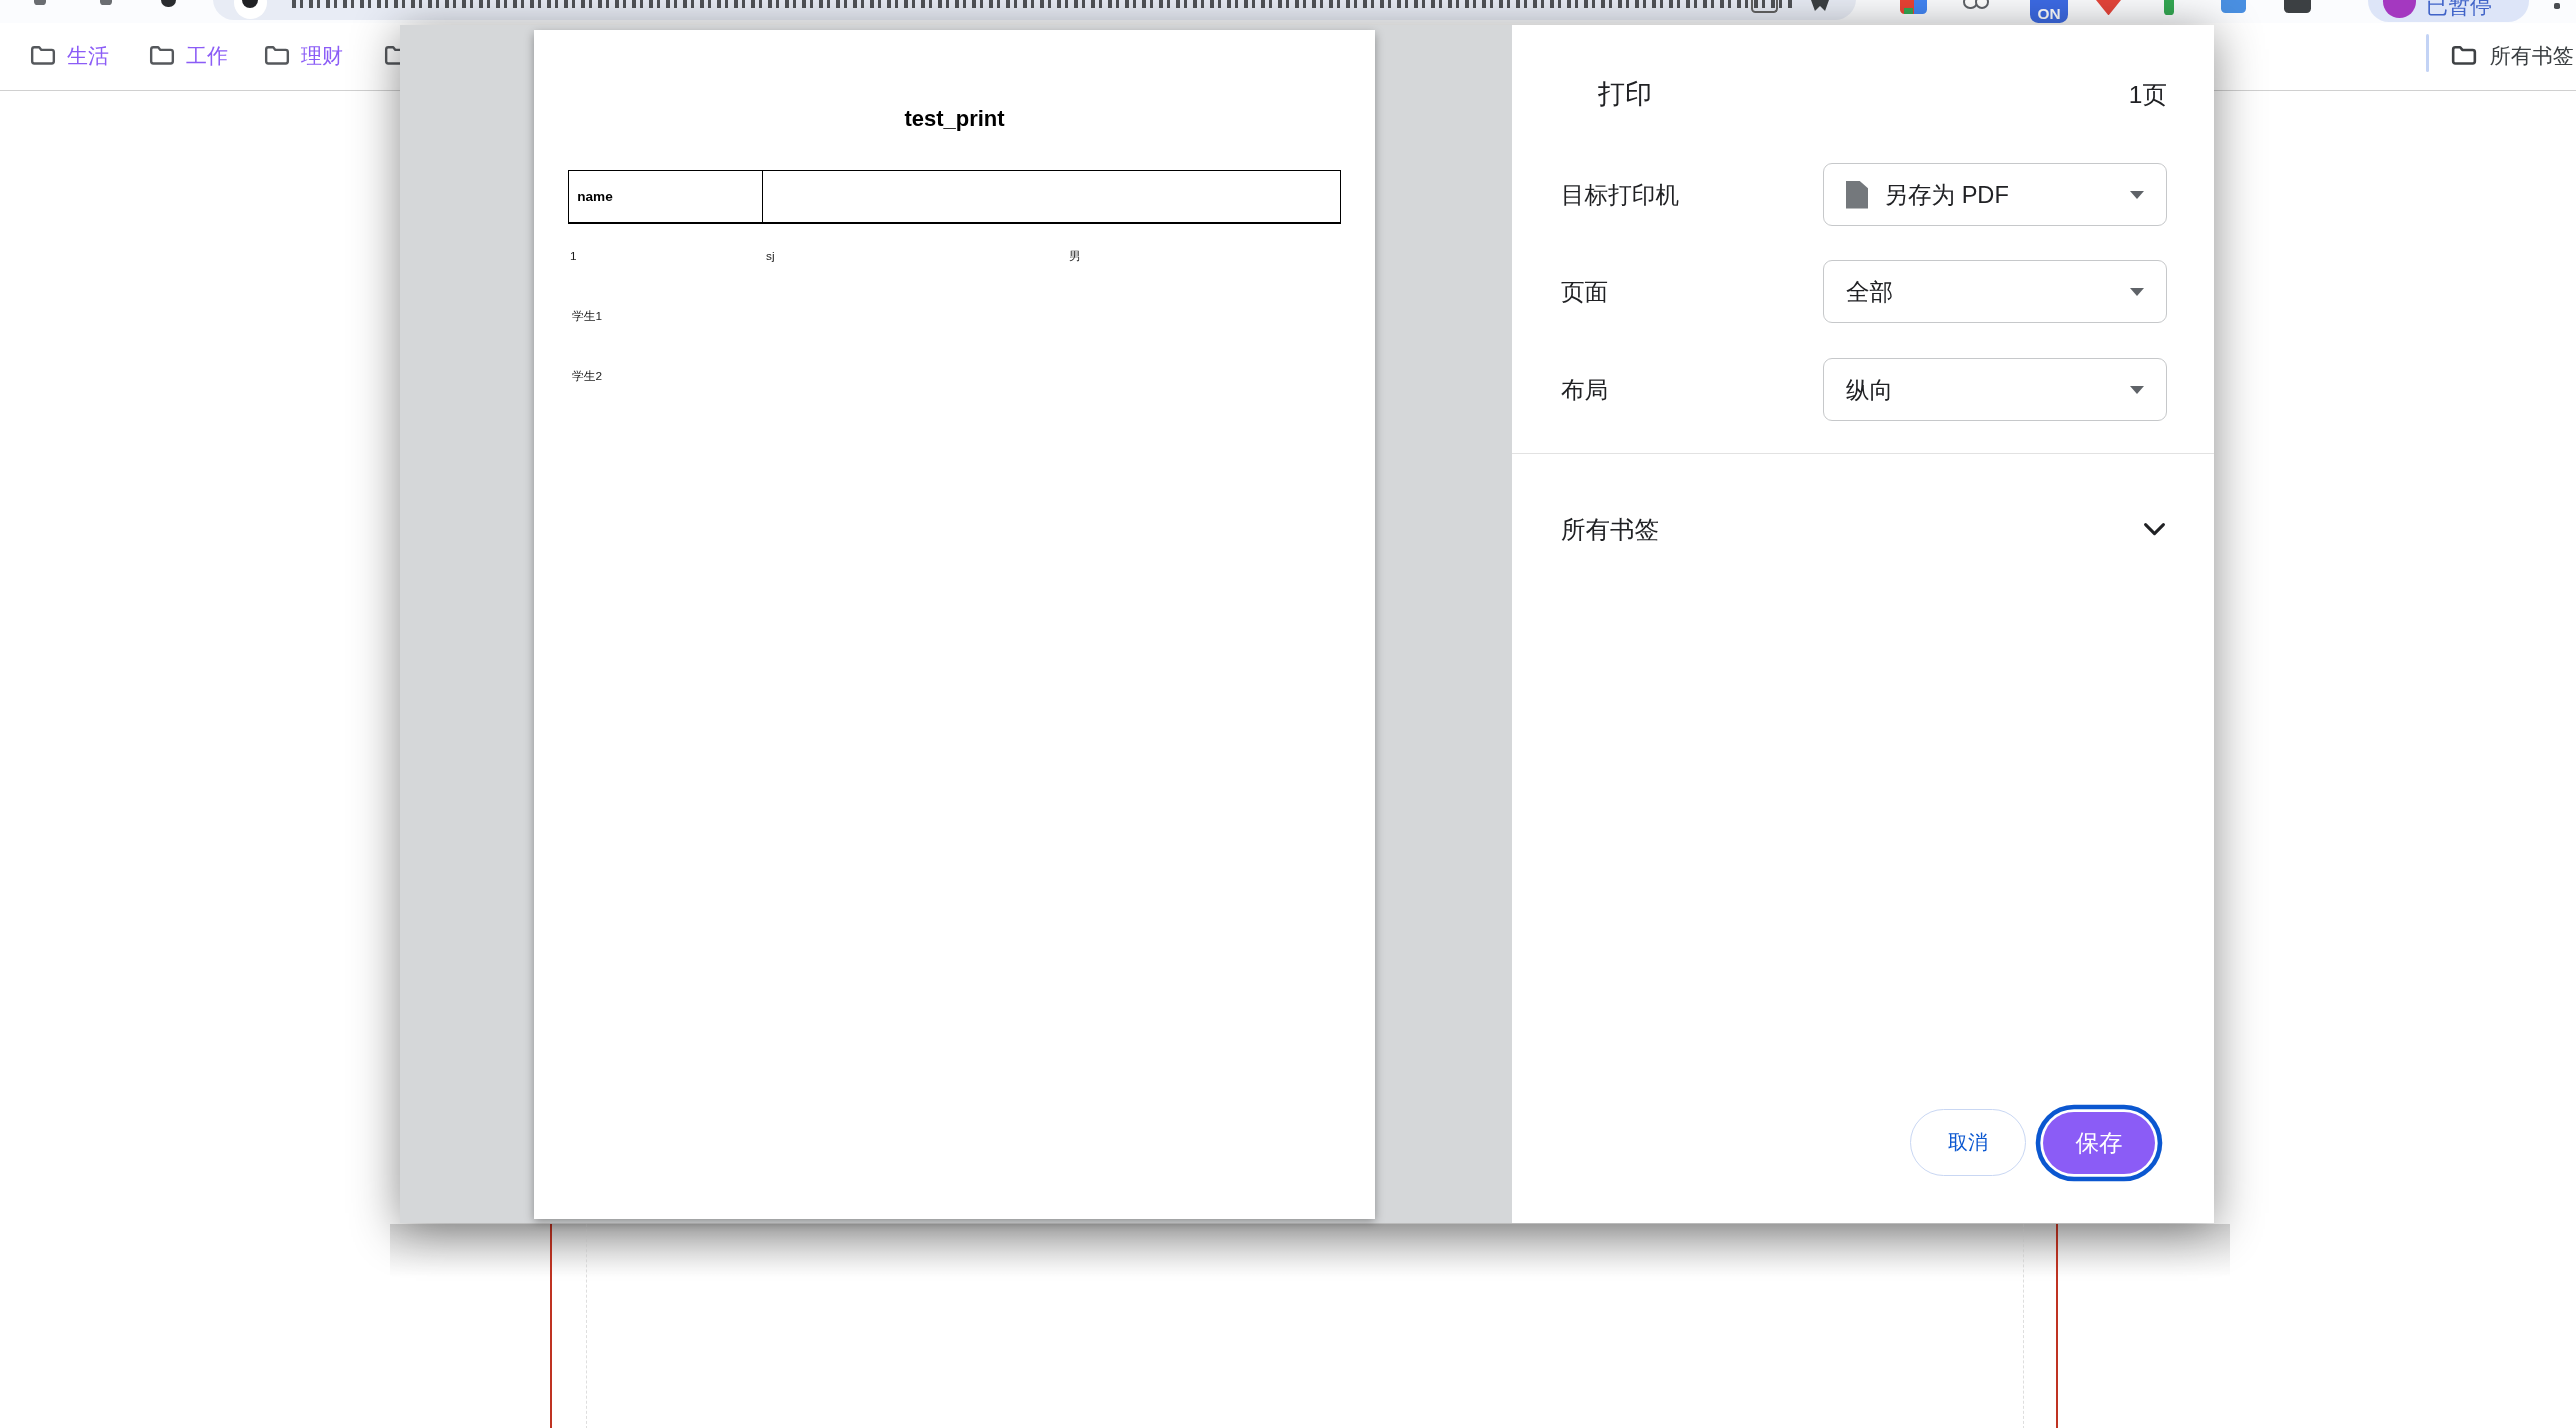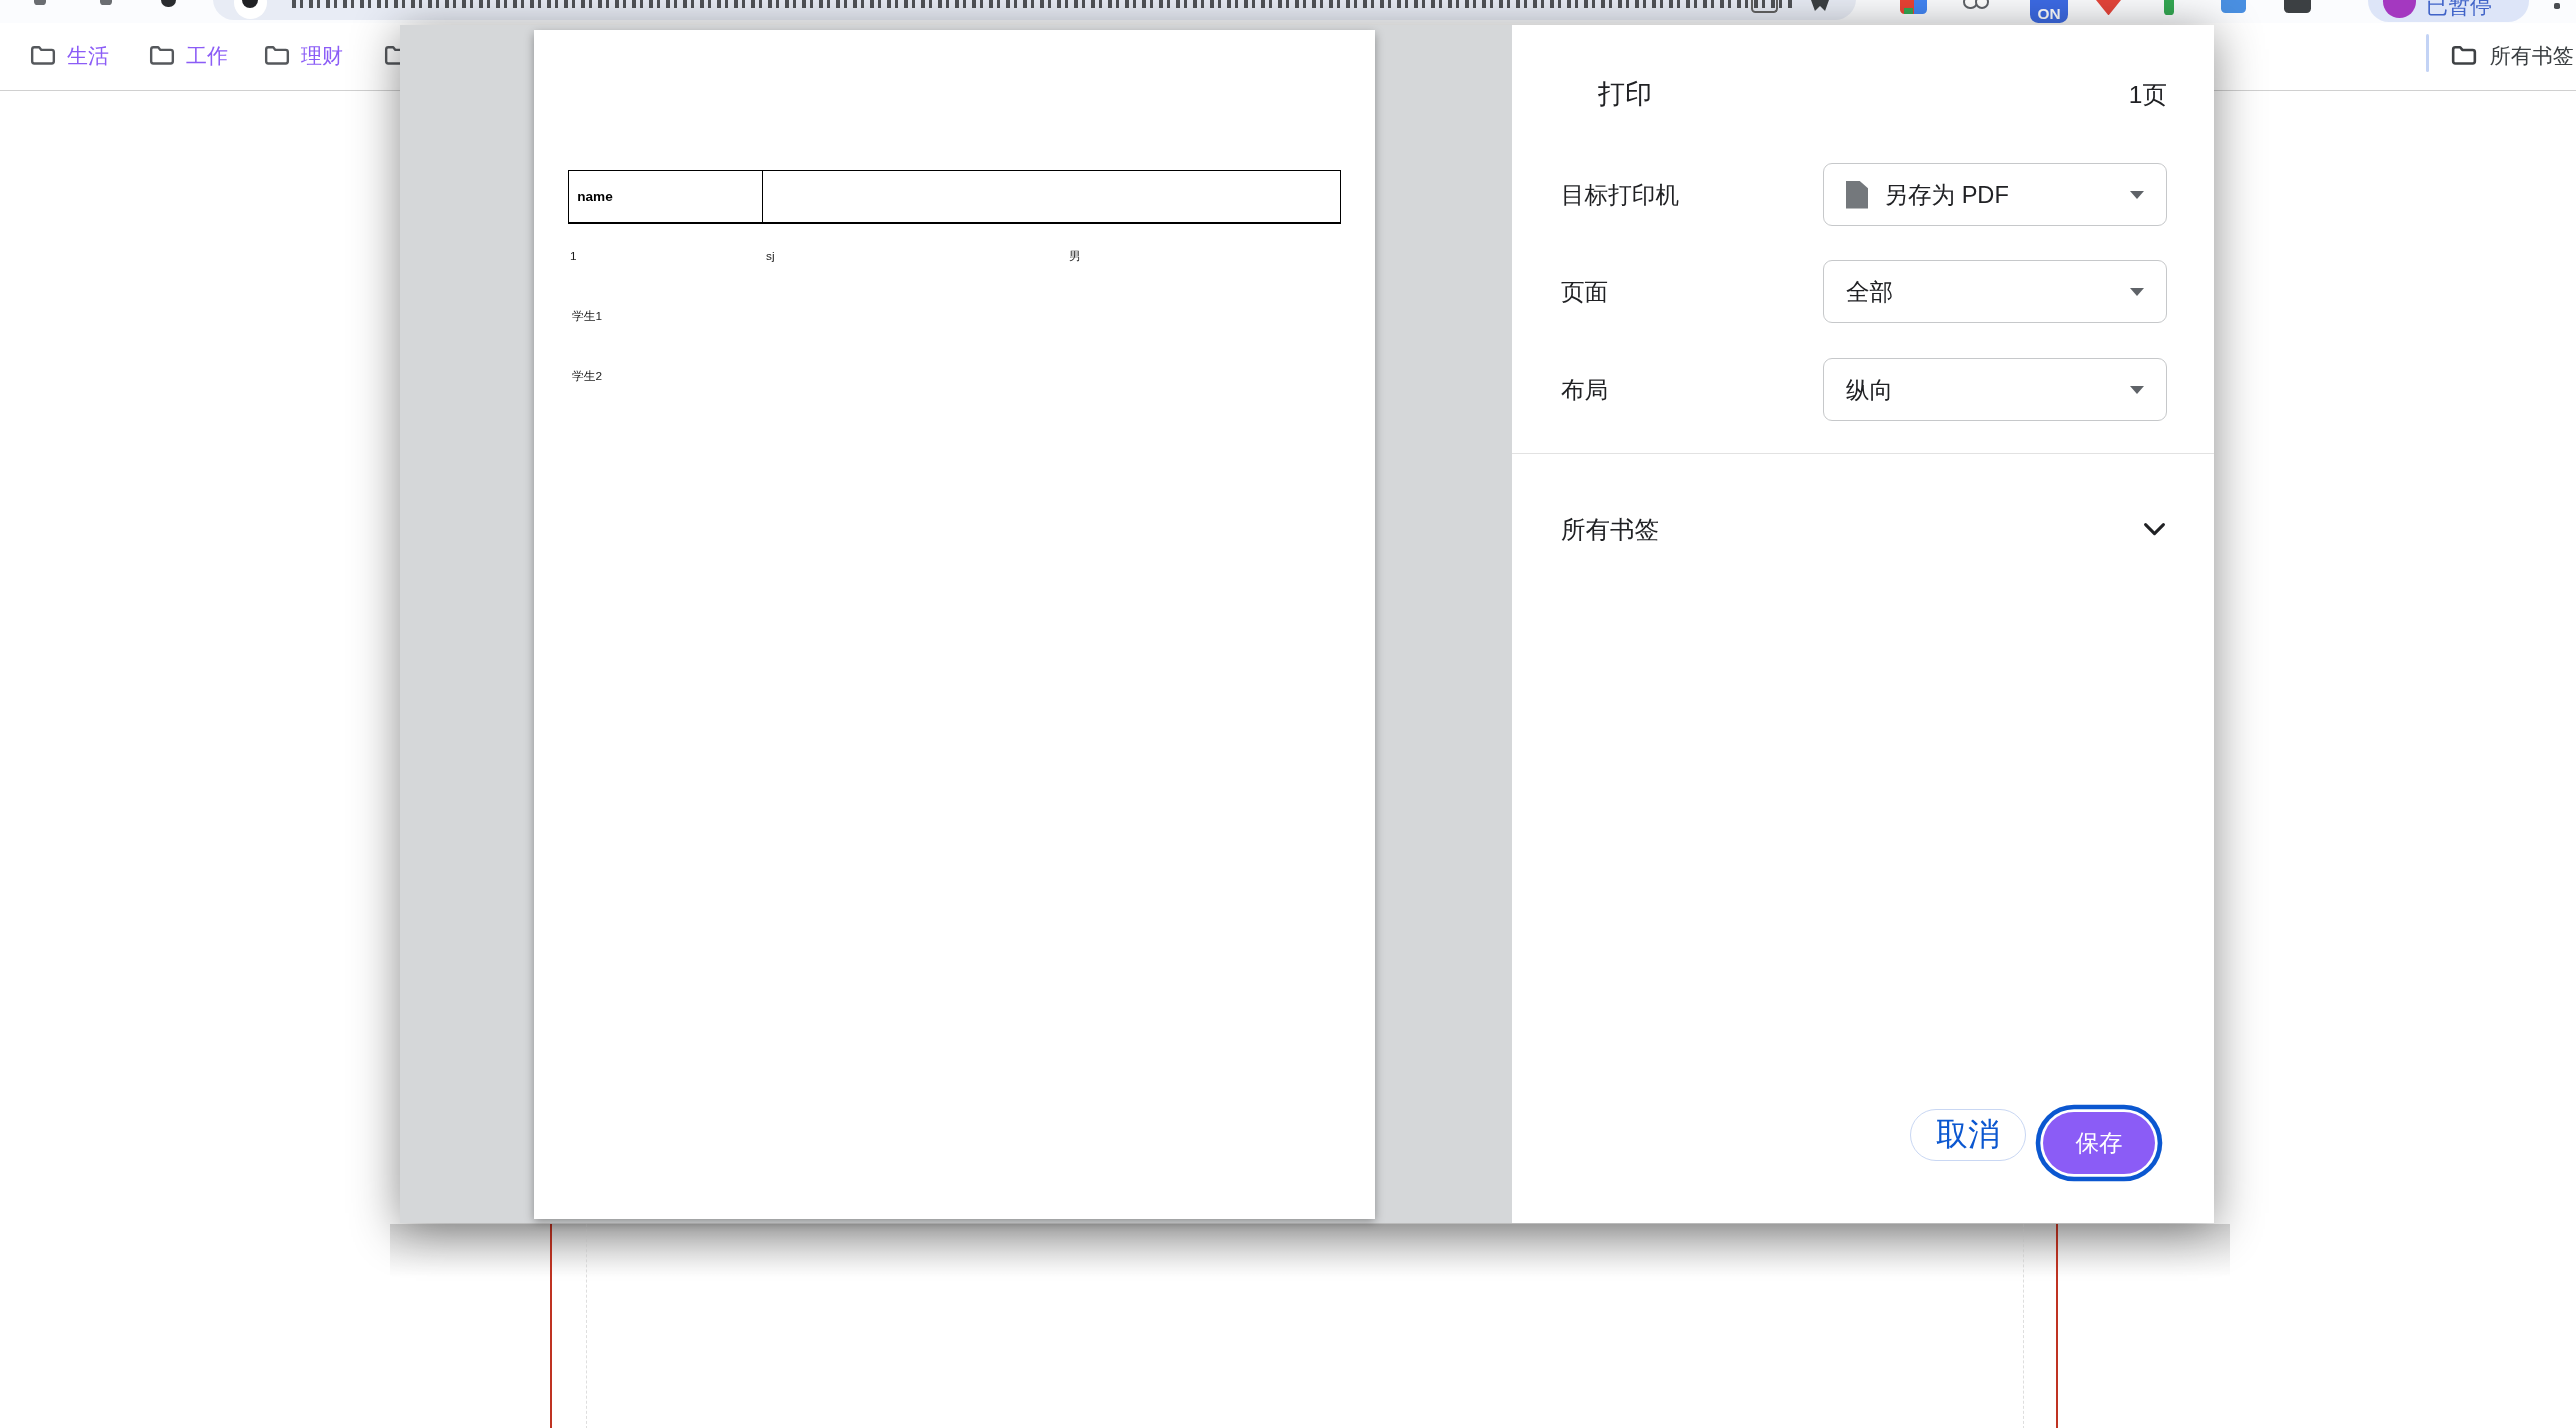--- a/index.html
+++ b/index.html
@@ -93,23 +93,23 @@
     border-left:7.3px solid transparent; border-right:7.3px solid transparent;
     border-top:8.2px solid #5f6368; }
   .pdf-icon { width:22px; height:28px; margin-right:16.3px; background:#74787c;
     clip-path:polygon(0 0,60% 0,100% 28%,100% 100%,0 100%); }
   #panel-divider { position:absolute; left:0; top:428px; width:702px; height:0;
     border-top:1.8px solid #e2e2e2; }
   #more-settings { position:absolute; left:49px; right:47px; top:475px; height:58px;
     display:flex; justify-content:space-between; align-items:center; cursor:pointer; }
   #more-settings-label { font-size:24.5px; font-weight:500; color:#202124; }
   #buttons-row { position:absolute; left:0; top:1082px; width:702px; height:76px; }
-  #cancel-button { position:absolute; left:398px; top:1.8px; width:116px; height:52px;
+  #cancel-button { position:absolute; left:398px; top:1.8px; width:116px; height:67px;
     border-radius:34px; border:1.8px solid #c9d7f3; background:#ffffff; color:#0b57d0;
-    font-size:32px; font-weight:500; font-family:inherit; cursor:pointer; }
+    font-size:20px; font-weight:500; font-family:inherit; cursor:pointer; }
   #save-button { position:absolute; left:531px; top:5.4px; width:112px; height:62px;
     border-radius:31px; border:none; background:#8b5cf6; color:#ffffff;
     font-size:23.6px; font-weight:500; font-family:inherit; cursor:pointer;
     box-shadow:0 0 0 2.7px #ffffff,0 0 0 7.3px #0b57d0; }
 </style>
 </head>
 <body>
 
 <div id="toolbar">
   <div class="tb-frag" style="left:34px;width:11.8px;height:4.5px;border-radius:0 0 3.6px 3.6px;"></div>
@@ -181,20 +181,21 @@
 <div id="under-shadow"></div>
 <div class="red-line" style="left:550px;"></div>
 <div class="red-line" style="left:2056px;"></div>
 <div class="dash-line" style="left:586px;"></div>
 <div class="dash-line" style="left:2023px;"></div>
 
 <div id="print-dialog">
 
   <div id="preview-area">
     <div id="paper">
+      <div id="doc-title">test_print</div>
       <div id="doc-table">
         <div class="cell c1">name</div>
       </div>
       <span class="doc-small" style="left:36px;top:219px;">1</span>
       <span class="doc-small" style="left:232px;top:219px;">sj</span>
       <span class="doc-small" style="left:535px;top:219px;">男</span>
       <span class="doc-small" style="left:38px;top:279px;">学生1</span>
       <span class="doc-small" style="left:38px;top:339px;">学生2</span>
     </div>
   </div>

